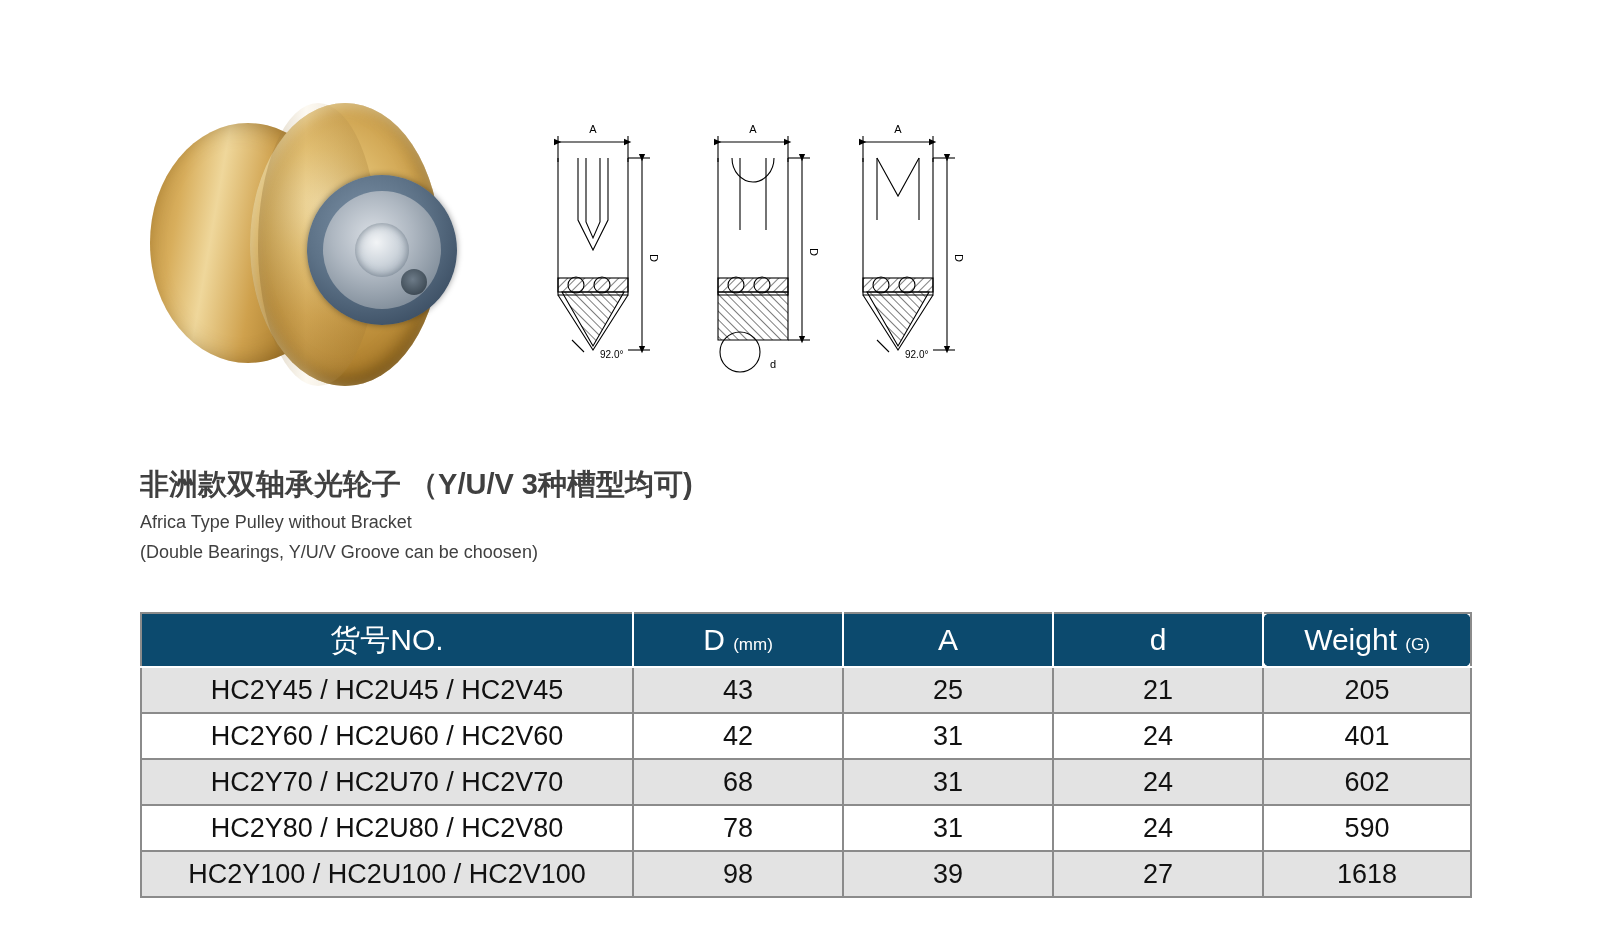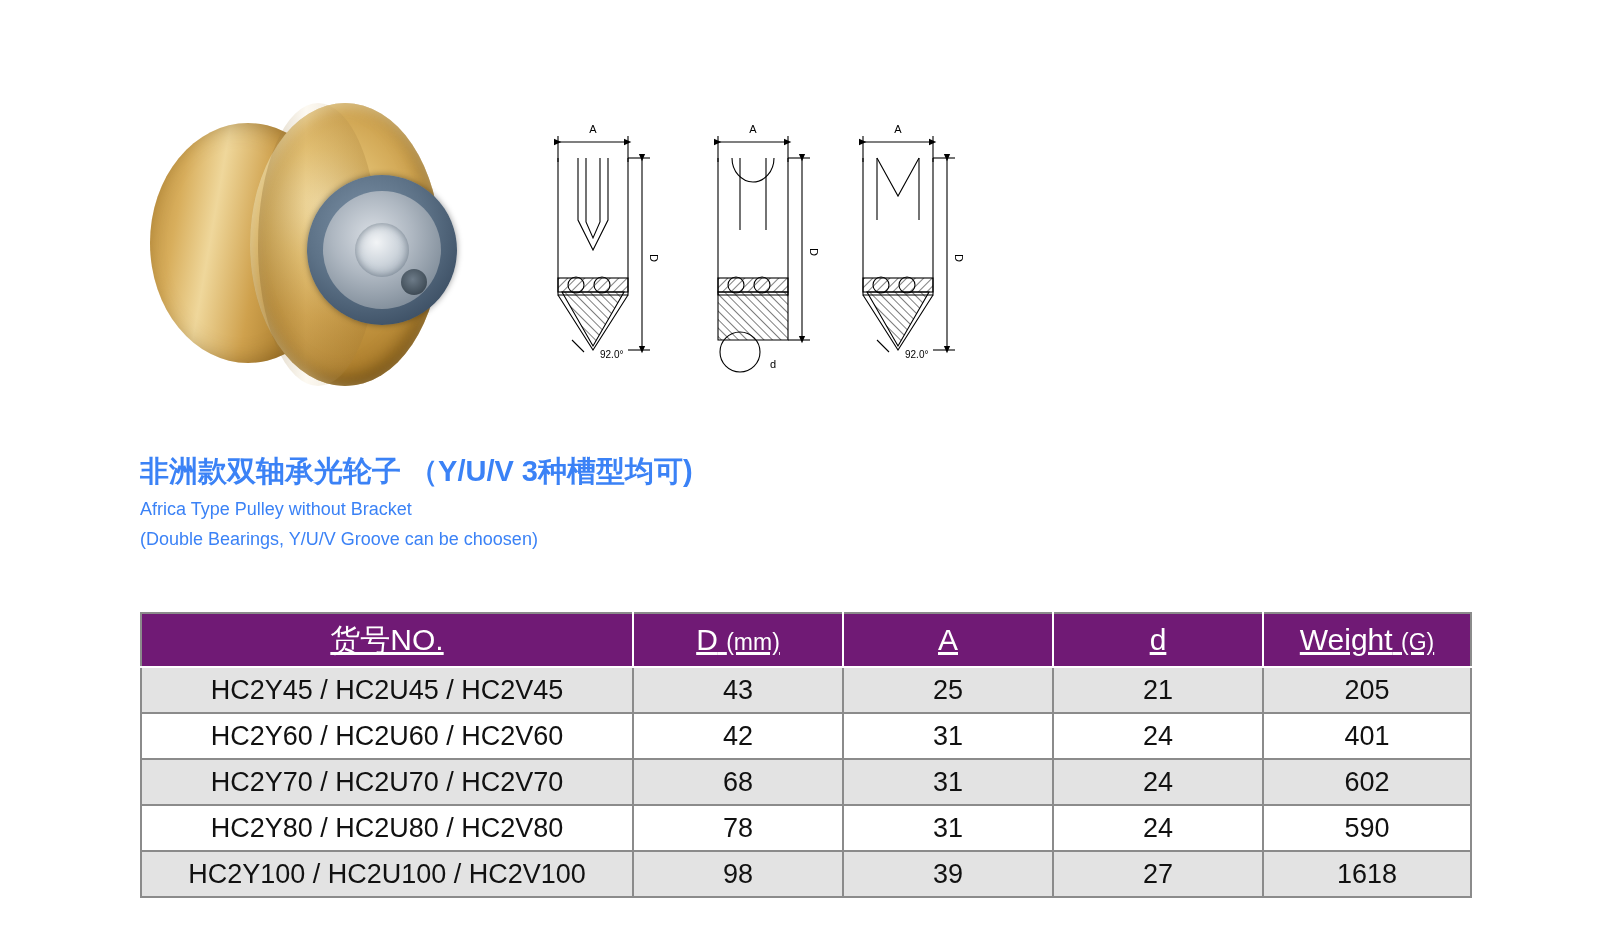--- a/index.html
+++ b/index.html
@@ -98,22 +98,22 @@
     left: 540px;
     top: 100px;
     width: 460px;
     height: 310px;
   }
 
   
   .caption {
     position: absolute;
     left: 140px;
-    top: 453px;
-    color: #3b82f6;
+    top: 466px;
+    color: #404040;
     line-height: 1.30;
   }
   .caption .cn {
     font-size: 29px;
     font-weight: 700;
     white-space: nowrap;
   }
   .caption .en {
     font-size: 18px;
     font-weight: 400;
@@ -129,31 +129,30 @@
     width: 1330px;
     border-collapse: collapse;
     table-layout: fixed;
   }
   table.spec th, table.spec td {
     border: 2px solid #8b8b8b;
     text-align: center;
     font-weight: 400;
   }
   table.spec thead th {
-    background: #701a75;
+    background: #0c4a6e;
     color: #ffffff;
     height: 50px;
     font-size: 30px;
     border-color: #ffffff;
     border-top-color: #8b8b8b;
-    text-decoration: underline;
   }
   table.spec thead th:first-child { border-left-color: #8b8b8b; }
-  table.spec thead th:last-child  { border-right-color: #8b8b8b; }
-  table.spec thead th .unit { font-size: 23px; }
+  table.spec thead th:last-child  { border-right-color: #8b8b8b; border-radius: 8px; }
+  table.spec thead th .unit { font-size: 17px; }
   table.spec tbody td {
     height: 42px;
     font-size: 27px;
     color: #111111;
     background: #ffffff;
     margin-top: 17px;
   }
   table.spec tbody tr.alt td { background: #e3e3e3; }
   col.c-no { width: 492px; }
   col.c-d  { width: 210px; }

